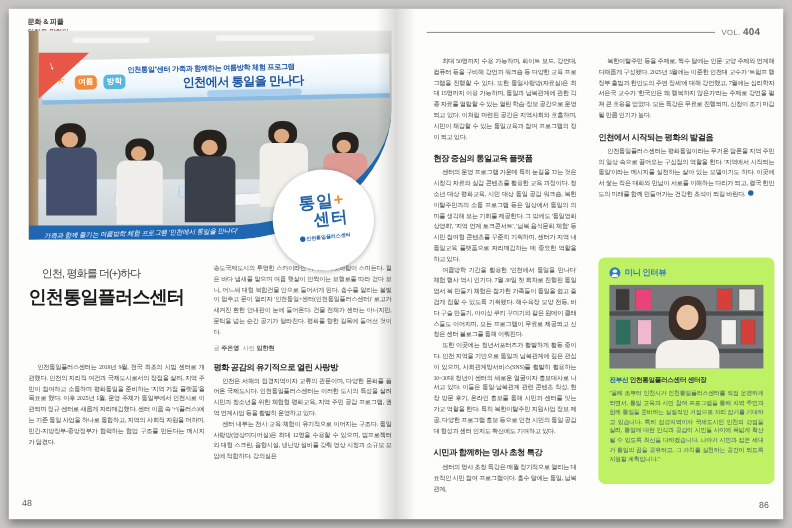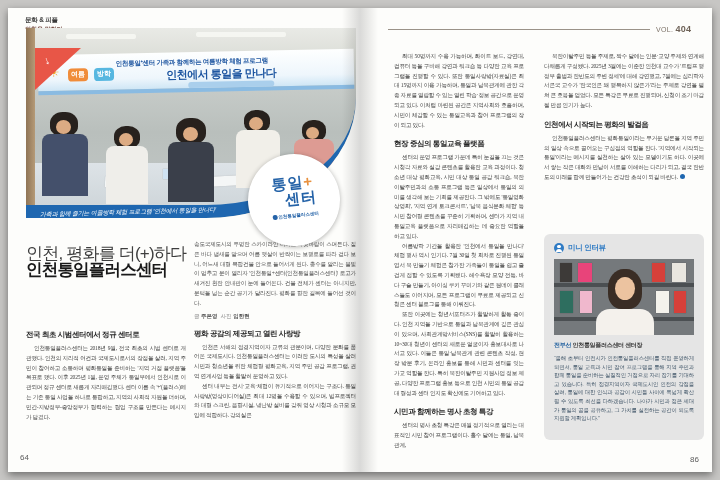--- a/index.html
+++ b/index.html
@@ -55,38 +55,38 @@
   
   .badge { position:absolute; left:240px; top:146px; width:92px; height:92px; background:#fff; border-radius:50%;
            box-shadow:0 1px 5px rgba(0,0,0,.3); z-index:20; text-align:center; transform:rotate(-6deg); }
   .badge-l1 { margin-top:20px; font-size:15px; font-weight:800; color:#2563a8; letter-spacing:1px; }
   .badge-plus { color:#e8913f; font-size:15px; font-weight:800; }
   .badge-l2 { font-size:15px; font-weight:800; color:#2563a8; letter-spacing:1px; margin-top:-3px; margin-left:14px; }
   .badge-sub { margin-top:4px; font-size:4.5px; color:#2563a8; font-weight:bold; }
   .badge-sub .dot { display:inline-block; width:5px; height:5px; border-radius:50%; background:#2563a8; vertical-align:middle; margin-right:1px; }
 
   
-  .t-kicker { position:absolute; left:18px; top:234px; font-size:17px; color:#3e3e3e; letter-spacing:-0.8px; }
+  .t-kicker { position:absolute; left:30px; top:234px; font-size:10px; color:#3e3e3e; letter-spacing:-0.8px; }
   .t-main   { position:absolute; left:18px; top:251px; font-size:16.5px; font-weight:800; color:#191919; letter-spacing:-0.8px; }
   .t-sub    { position:absolute; left:18px; top:281px; font-size:10.5px; font-weight:800; color:#2b9aa5; line-height:13px; letter-spacing:-0.5px; }
 
   
   .col { position:absolute; overflow:hidden; }
   .h { font-size:7.5px; font-weight:800; color:#262626; letter-spacing:-0.4px; margin:9px 0 4px; font-family:"Liberation Sans",sans-serif; }
   .h:first-child { margin-top:0; }
   .p { font-family:"Liberation Serif","DejaVu Serif",serif; font-size:5.6px; line-height:9.8px; color:#3c3c3c;
        text-align:justify; word-break:break-all; letter-spacing:-0.2px; text-indent:8px; }
   .p.noindent { text-indent:0; }
   .byline { font-size:5.5px; color:#8a8a8a; margin:4px 0 2px; font-family:"Liberation Sans",sans-serif; }
   .byline b { color:#555; }
   .endmark { display:inline-block; width:5px; height:5px; border-radius:50%; background:#1f67b0; margin-left:2px; vertical-align:baseline; }
   .pagenum { position:absolute; font-size:8px; color:#5c5c5c; }
 
   
-  .ibox { position:absolute; left:184px; top:226px; width:160px; height:206px; background:#e5e5e5; border-radius:6px;
+  .ibox { position:absolute; left:184px; top:226px; width:160px; height:206px; background:#bef264; border-radius:6px;
           padding:9px 10px; overflow:hidden; }
   .ibox-head { display:flex; align-items:center; gap:4px; }
   .ibox-icon { width:10px; height:10px; border-radius:50%; background:#2f7bc4; position:relative; flex:0 0 auto; }
   .ibox-icon::before { content:""; position:absolute; left:3.2px; top:1.8px; width:3.6px; height:3.6px; border-radius:50%; background:#fff; }
   .ibox-icon::after  { content:""; position:absolute; left:1.8px; top:5.6px; width:6.4px; height:3.4px; border-radius:3px 3px 0 0; background:#fff; }
   .ibox-label { font-size:7.5px; font-weight:800; color:#2f7bc4; letter-spacing:-0.3px; }
   .iphoto { margin-top:6px; width:140px; height:76px; position:relative; overflow:hidden; background:#75797c; }
   .shelfbar { position:absolute; left:0; width:140px; height:4px; background:#4b4f52; }
   .book { position:absolute; box-shadow:0 0 1px rgba(0,0,0,.3); }
   .iname { margin-top:6px; font-size:6px; font-weight:800; color:#333; letter-spacing:-0.3px; }
@@ -160,36 +160,35 @@
     <div class="badge">
       <div class="badge-l1"><span>통일</span><span class="badge-plus">+</span></div>
       <div class="badge-l2">센터</div>
       <div class="badge-sub"><span class="dot"></span><span>인천통일플러스센터</span></div>
     </div>
 
     <div class="t-kicker">인천, 평화를 더(+)하다</div>
     <div class="t-main">인천통일플러스센터</div>
 
     <div class="col" style="left:18px;top:322px;width:160px;height:128px;">
-      <div class="h">전국 최초 시범센터에서 정규 센터로</div>
       <div class="p">인천통일플러스센터는 2018년 9월, 전국 최초의 시범 센터로 개관했다. 인천의 지리적 여건과 국제도시로서의 장점을 살려, 지역 주민이 참여하고 소통하며 평화통일을 준비하는 '지역 거점 플랫폼'을 목표로 했다. 이후 2025년 1월, 운영 주체가 통일부에서 인천시로 이관되며 정규 센터로 새롭게 자리매김했다. 센터 이름 속 '+'(플러스)에는 기존 통일 사업을 하나로 통합하고, 지역의 사회적 자원을 더하며, 민간-지방정부-중앙정부가 협력하는 협업 구조를 만든다는 메시지가 담겼다.</div>
     </div>
 
     <div class="col" style="left:186px;top:232px;width:162px;height:220px;">
       <div class="p noindent" style="color:#4a4a4a;">송도국제도시의 투명한 스카이라인 너머로 바닷바람이 스며든다. 짙은 바다 냄새를 맡으며 여름 햇살이 반짝이는 보행로를 따라 걷다 보니, 어느새 대형 복합건물 안으로 들어서게 된다. 층수를 알리는 불빛이 멈추고 문이 열리자 '인천통일+센터(인천통일플러스센터)' 로고가 새겨진 환한 안내판이 눈에 들어온다. 건물 전체가 센터는 아니지만, 문턱을 넘는 순간 공기가 달라진다. 평화를 향한 길목에 들어선 것이다.</div>
       <div class="byline">
         <span>글</span> <b>주은영</b>
         &nbsp;<span>사진</span> <b>임한현</b>
       </div>
-      <div class="h">평화 공감의 제공되고 열린 사랑방</div>
+      <div class="h">평화 공감의 유기적으로 열린 사랑방</div>
       <div class="p">인천은 서해의 접경지역이자 교류의 관문이며, 다양한 문화를 품어온 국제도시다. 인천통일플러스센터는 이러한 도시의 특성을 살려 시민과 청소년을 위한 체험형 평화교육, 지역 주민 공감 프로그램, 권역 연계사업 등을 활발히 운영하고 있다.</div>
       <div class="p">센터 내부는 전시·교육·체험이 유기적으로 이어지는 구조다. 통일사랑방(영상미디어실)은 최대 12명을 수용할 수 있으며, 빔프로젝터와 대형 스크린, 음향시설, 냉난방 설비를 갖춰 영상 시청과 소규모 모임에 적합하다. 강의실은</div>
     </div>
 
-    <div class="pagenum" style="left:12px;top:445px;">64</div>
+    <div class="pagenum" style="left:12px;top:445px;">48</div>
   </div>
 
   <div class="page page-right">
 
     <div class="vol-rule"></div>
     <div class="vol-text">
       <span>VOL.</span> <b>404</b>
     </div>
 
     <div class="col" style="left:184px;top:44px;width:160px;height:180px;">

